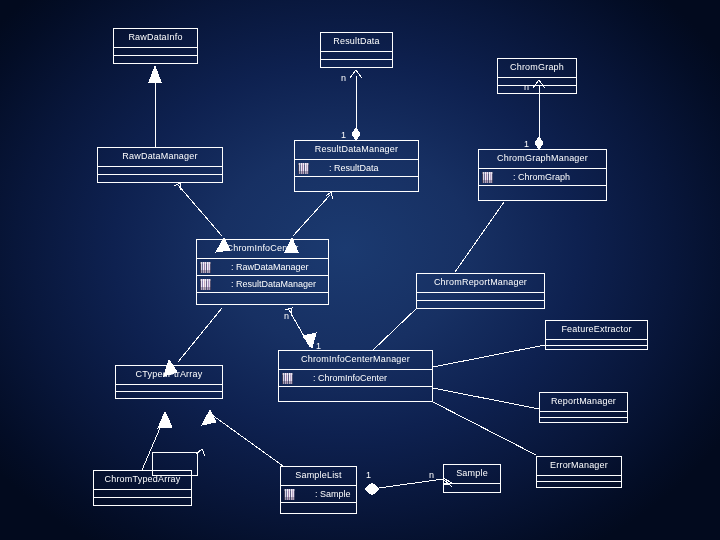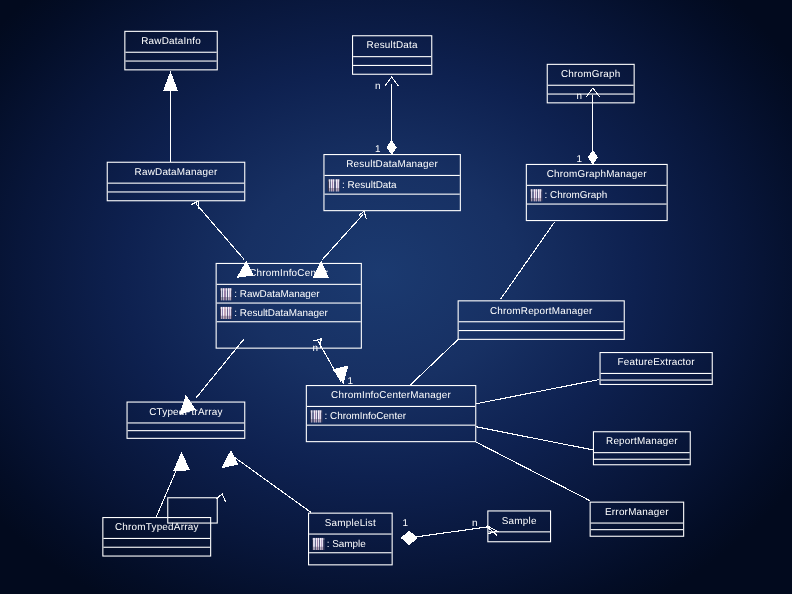--- a/index.html
+++ b/index.html
@@ -48,21 +48,21 @@
   .umlbox .attr {
     box-sizing: border-box;
     border-top: 1px solid #ffffff;
     height: 17px;
     font-size: 9px;
     line-height: 16px;
     padding-left: 3px;
     white-space: nowrap;
     display: flex;
     align-items: center;
-    gap: 2px;
+    gap: 20px;
   }
   .umlbox .attr .atxt { display:inline-block; }
   
   .pixicon {
     display: inline-block;
     width: 11px;
     height: 11px;
     flex: 0 0 11px;
     background:
       linear-gradient(90deg,
@@ -214,33 +214,33 @@
         <div class="comp" style="height: 15px;"></div>
       </div>
       <div class="umlbox" style="left: 478px; top: 149px; width: 129px; height: 52px;">
         <div class="name">ChromGraphManager</div>
         <div class="attr">
           <span class="pixicon"></span>
           <span class="atxt">: ChromGraph</span>
         </div>
         <div class="comp" style="height: 15px;"></div>
       </div>
-      <div class="umlbox" style="left: 196px; top: 239px; width: 133px; height: 78px;">
+      <div class="umlbox" style="left: 196px; top: 239px; width: 133px; height: 66px;">
         <div class="name">ChromInfoCenter</div>
         <div class="attr">
           <span class="pixicon"></span>
           <span class="atxt">: RawDataManager</span>
         </div>
         <div class="attr">
           <span class="pixicon alt"></span>
           <span class="atxt">: ResultDataManager</span>
         </div>
         <div class="comp" style="height: 12px;"></div>
       </div>
-      <div class="umlbox" style="left: 416px; top: 273px; width: 152px; height: 36px;">
+      <div class="umlbox" style="left: 416px; top: 273px; width: 129px; height: 36px;">
         <div class="name">ChromReportManager</div>
         <div class="comp" style="height: 8px;"></div>
         <div class="comp" style="height: 8px;"></div>
       </div>
       <div class="umlbox" style="left: 545px; top: 320px; width: 103px; height: 30px;">
         <div class="name">FeatureExtractor</div>
         <div class="comp" style="height: 6px;"></div>
         <div class="comp" style="height: 6px;"></div>
       </div>
       <div class="umlbox" style="left: 115px; top: 365px; width: 108px; height: 34px;">

